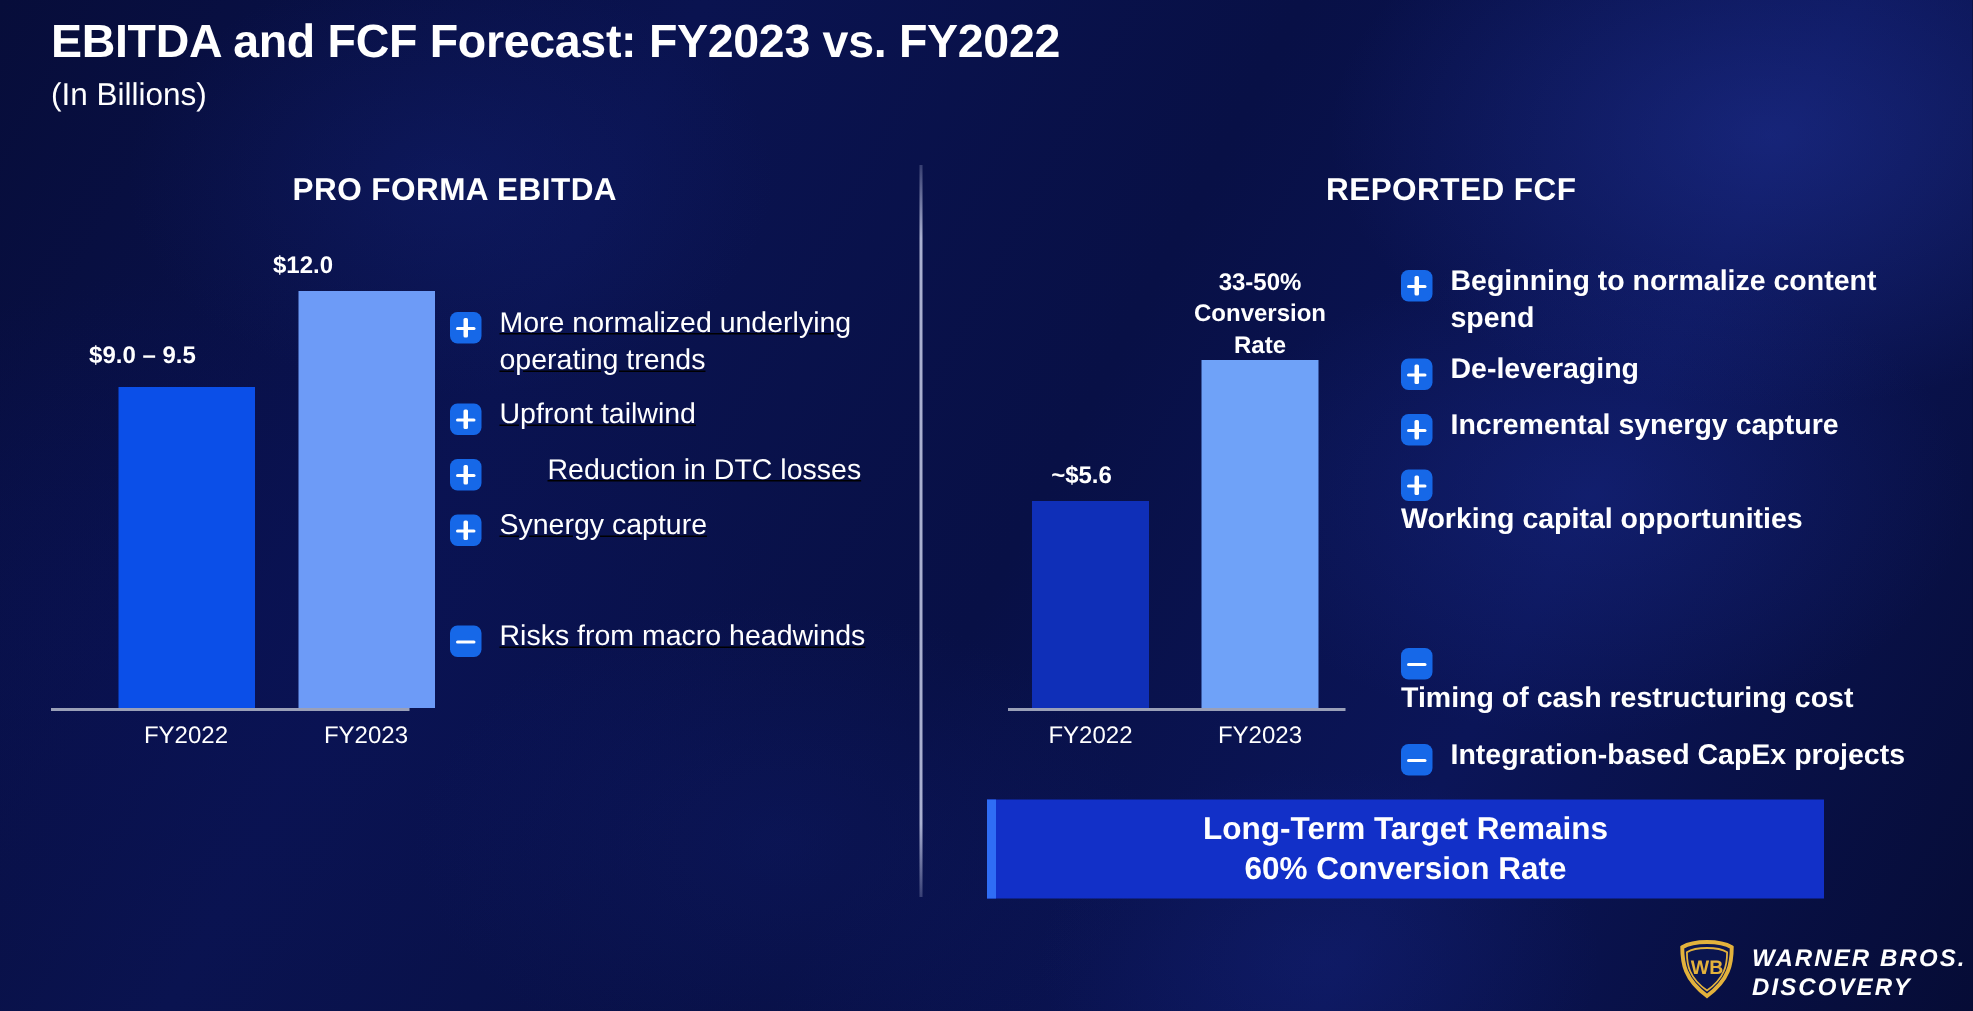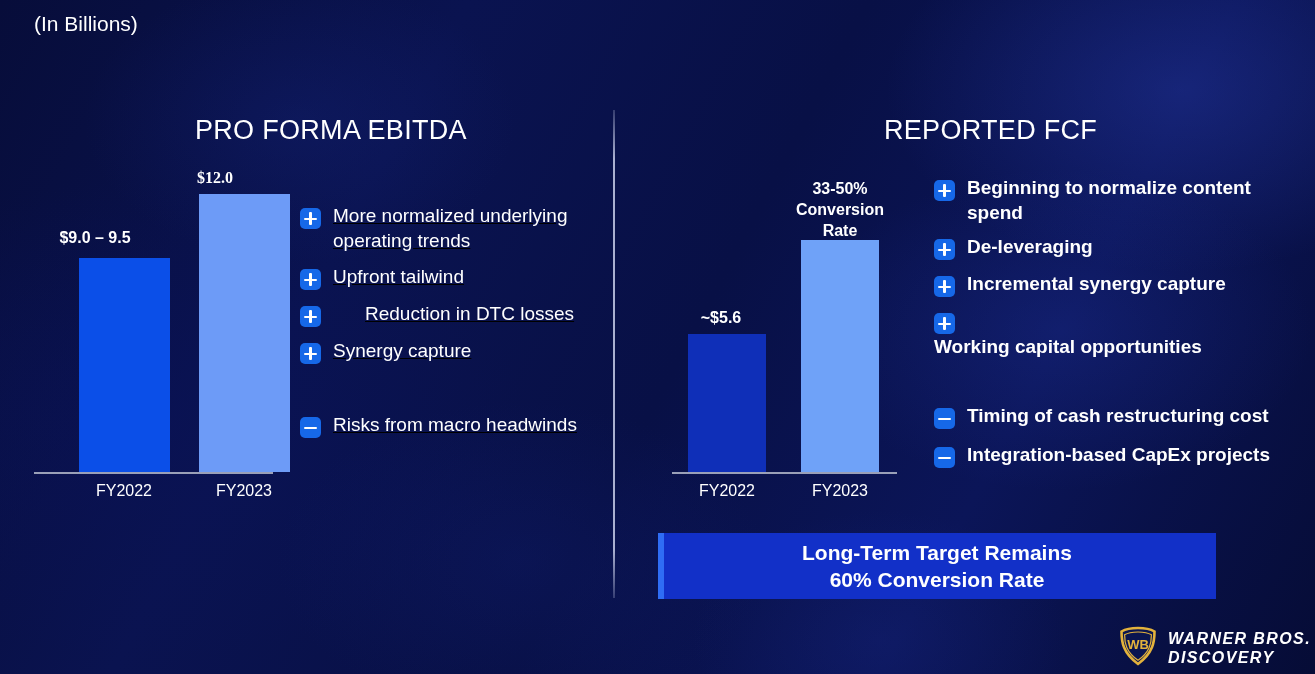--- a/index.html
+++ b/index.html
@@ -40,22 +40,22 @@
   .hdr-sub {
     font-size: 21px;
     color: #ffffff;
     line-height: 28px;
     margin-top: 2px;
   }
 
   
   .panel-title {
     position: absolute;
-    font-size: 27px;
-    font-weight: normal;
+    font-size: 21px;
+    font-weight: bold;
     color: #ffffff;
     letter-spacing: 0.3px;
     white-space: nowrap;
   }
   #pt-left  { left: 195px; top: 115px; }
   #pt-right { left: 884px; top: 115px; }
 
   .divider {
     position: absolute;
     left: 613px;
@@ -175,35 +175,36 @@
     line-height: 19px;
     font-style: italic;
   }
 </style>
 </head>
 <body>
 
 <div id="slide">
 
   <div class="hdr">
+    <div class="hdr-title">EBITDA and FCF Forecast: FY2023 vs. FY2022</div>
     <div class="hdr-sub">(In Billions)</div>
   </div>
 
   <div class="divider"></div>
 
   <div class="panel-title" id="pt-left">PRO FORMA EBITDA</div>
 
   <div class="chart" style="left:34px; top:150px; width:275px; height:330px;">
 
     <div class="bar-value" style="left:0px; top:78px; width:122px;">$9.0 – 9.5</div>
     <div class="bar-wrap" style="left:45px; top:0; width:91px; height:322px;">
       <div class="bar" style="left:0; width:91px; height:214px; background:#0b4fe8;"></div>
     </div>
 
-    <div class="bar-value" style="left:121px; top:18px; width:120px;font-family:Liberation Serif, serif;">$12.0</div>
+    <div class="bar-value" style="left:108px; top:18px; width:120px;">$12.0</div>
     <div class="bar-wrap" style="left:165px; top:0; width:91px; height:322px;">
       <div class="bar" style="left:0; width:91px; height:278px; background:#6d9bf7;"></div>
     </div>
 
     <div class="axis" style="left:0px; top:322px; width:239px;"></div>
 
     <div class="axis-label" style="left:30px; top:332px; width:120px;">FY2022</div>
     <div class="axis-label" style="left:150px; top:332px; width:120px;">FY2023</div>
   </div>
 
@@ -274,21 +275,21 @@
     <div class="bullet" style="margin-top:11px;">
       <span class="badge plus"></span>
       <span class="bullet-text">Incremental synergy capture</span>
     </div>
 
     <div class="bullet" style="margin-top:11px;flex-direction:column;">
       <span class="badge plus"></span>
       <span class="bullet-text">Working capital opportunities</span>
     </div>
 
-    <div class="bullet gap" style="margin-top:44px;">
+    <div class="bullet gap" style="margin-top:68px;flex-direction:column;">
       <span class="badge"></span>
       <span class="bullet-text">Timing of cash restructuring cost</span>
     </div>
 
     <div class="bullet" style="margin-top:13px;">
       <span class="badge"></span>
       <span class="bullet-text">Integration-based CapEx projects</span>
     </div>
   </div>
 

